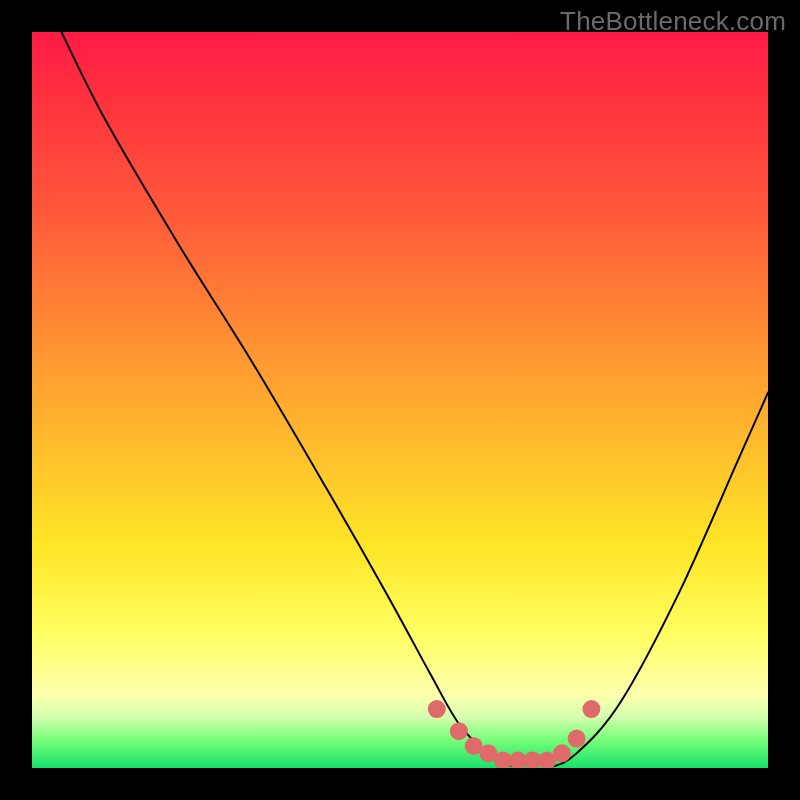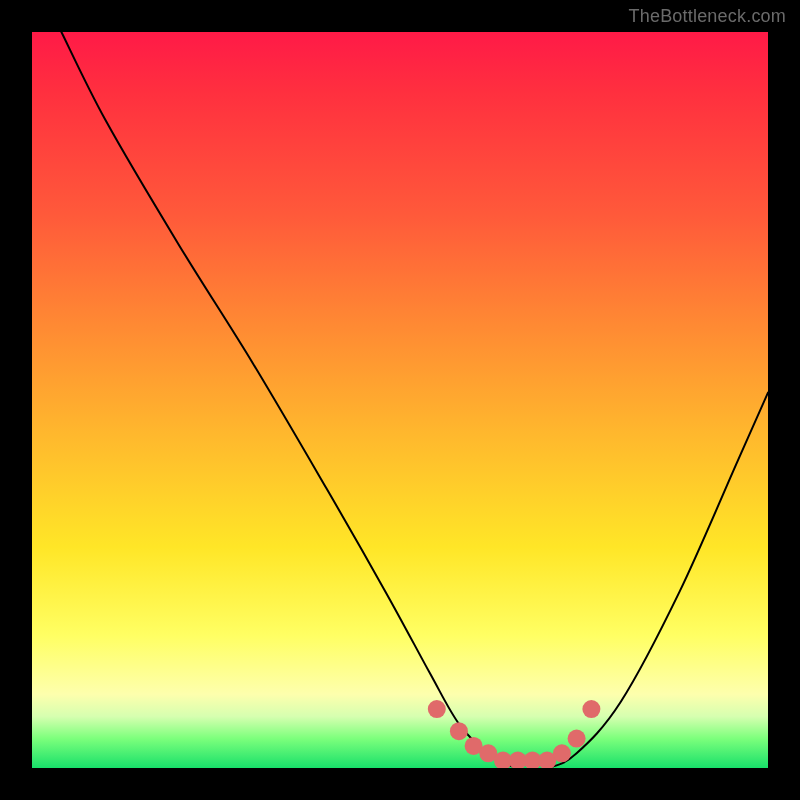--- a/index.html
+++ b/index.html
@@ -39,21 +39,21 @@
       #d6ffb0 93%,
       #7cff7c 96%,
       #18e06a 100%
     );
   }
   .watermark {
     position: absolute;
     top: 6px;
     right: 14px;
     color: #6a6a6a;
-    font-size: 18px;
+    font-size: 26px;
     letter-spacing: 0.2px;
     user-select: none;
   }
   svg.curve {
     position: absolute;
     left: 0;
     top: 0;
     width: 736px;
     height: 736px;
   }

